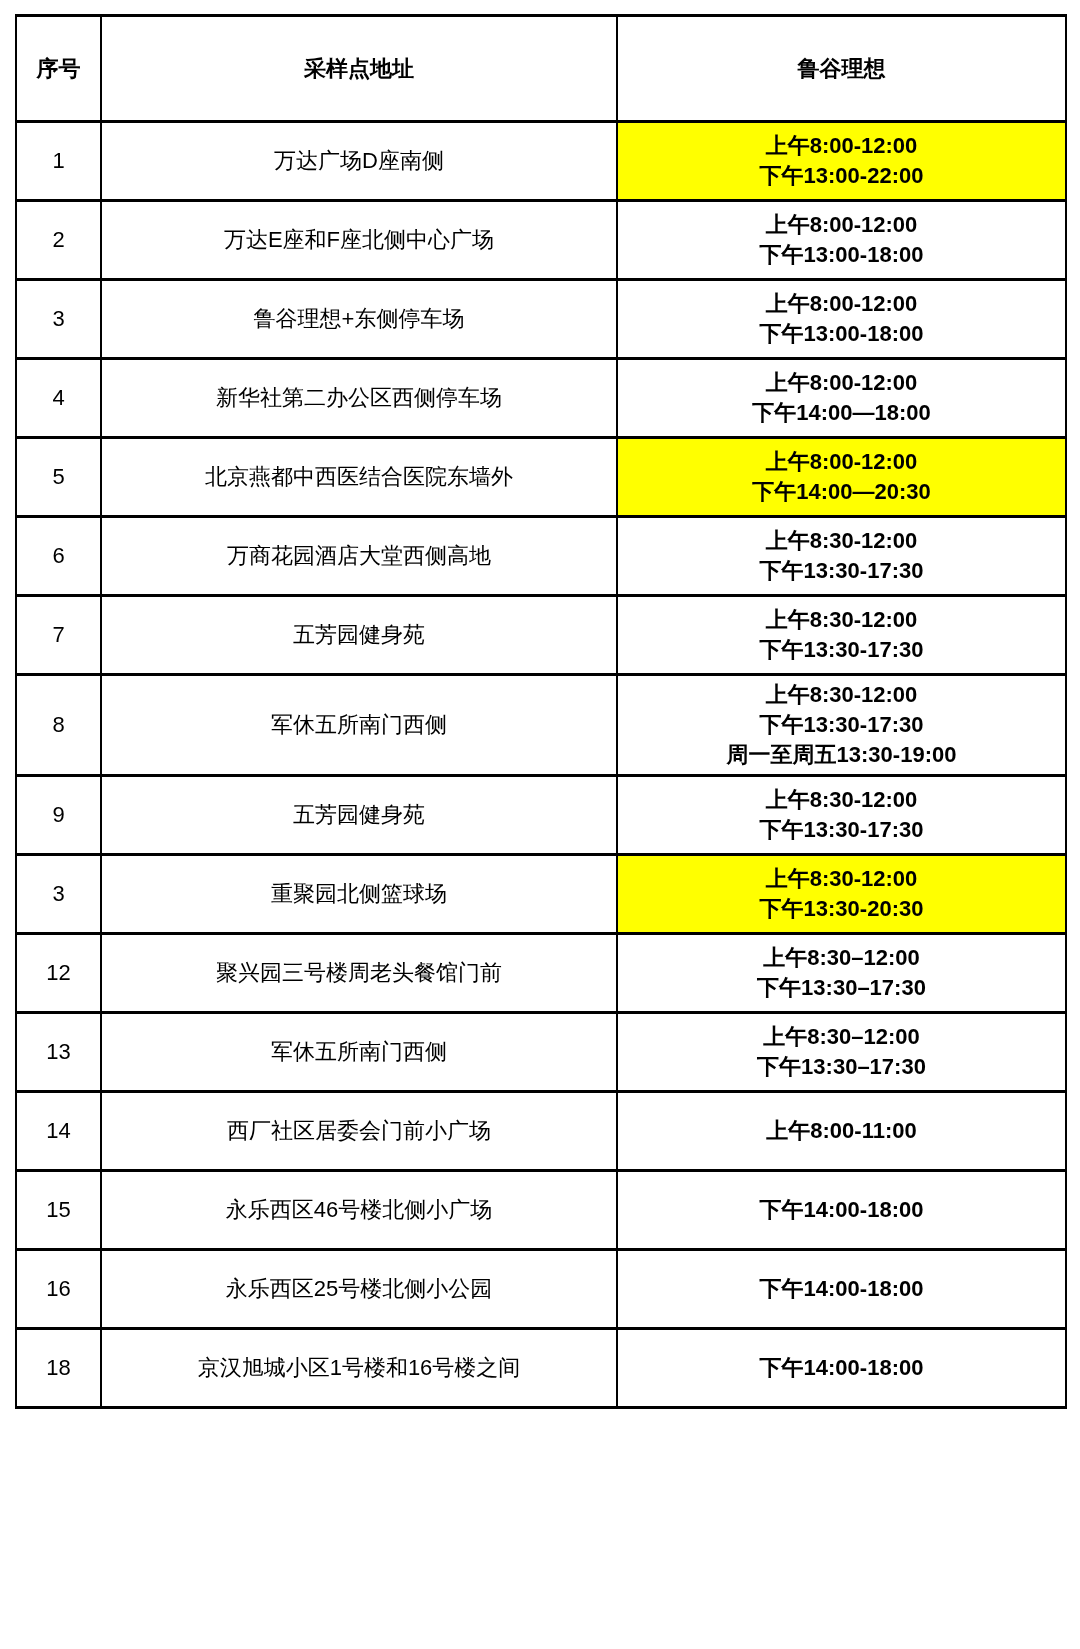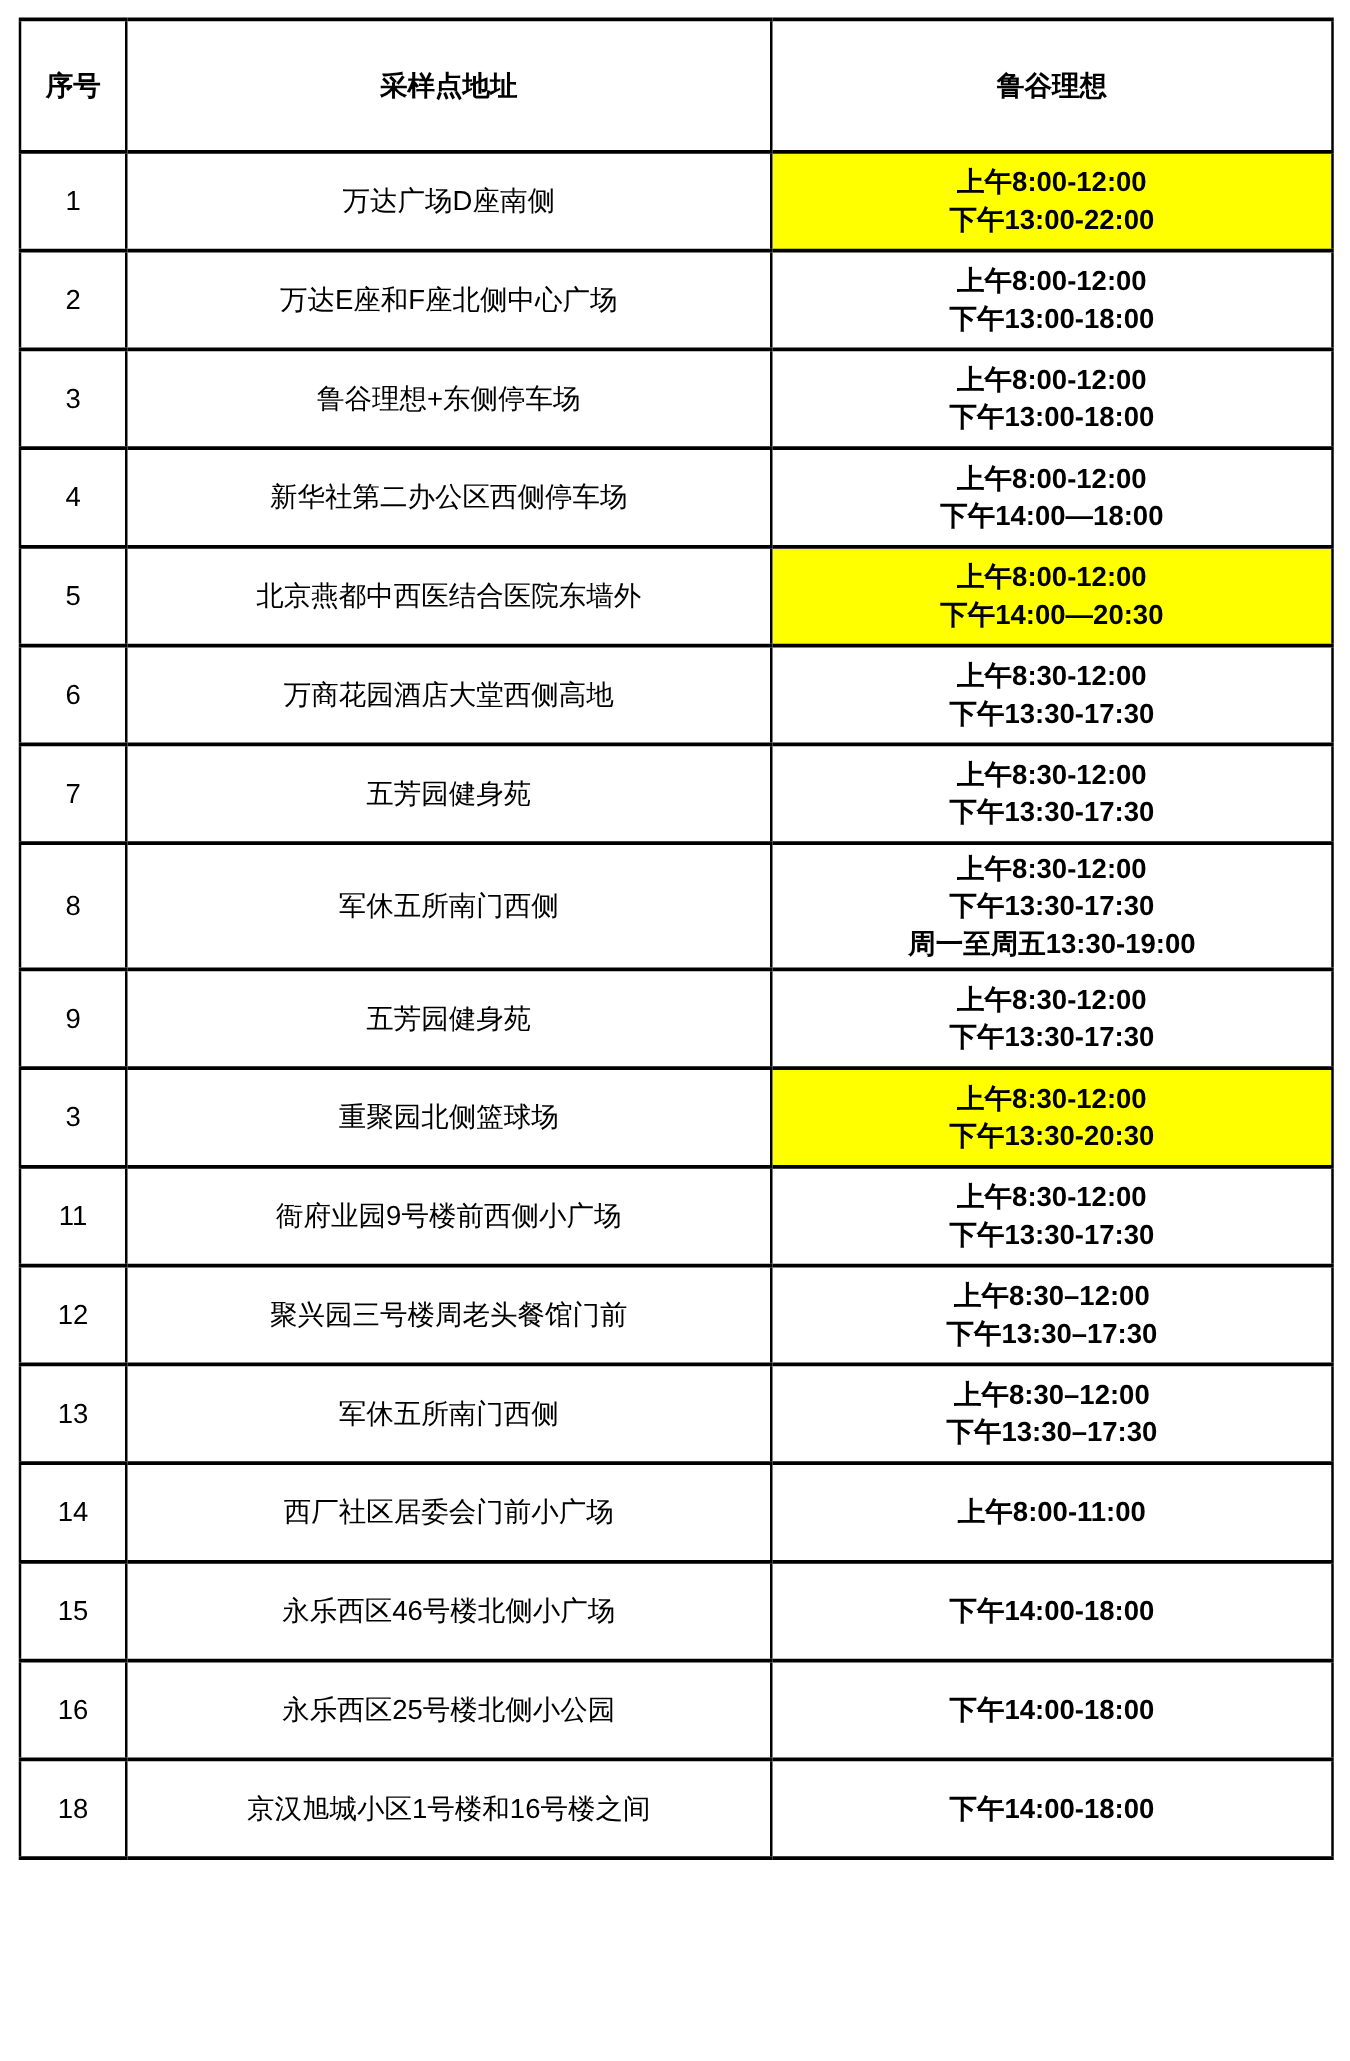--- a/index.html
+++ b/index.html
@@ -123,26 +123,20 @@
           <td class="time-cell">上午8:30-12:00
 下午13:30-17:30</td>
         </tr>
         <tr>
           <td class="num-cell">3</td>
           <td class="addr-cell">重聚园北侧篮球场</td>
           <td class="time-cell" style="background: rgb(255, 255, 0);">上午8:30-12:00
 下午13:30-20:30</td>
         </tr>
         <tr>
-          <td class="num-cell">11</td>
-          <td class="addr-cell">衙府业园9号楼前西侧小广场</td>
-          <td class="time-cell">上午8:30-12:00
-下午13:30-17:30</td>
-        </tr>
-        <tr>
           <td class="num-cell">12</td>
           <td class="addr-cell">聚兴园三号楼周老头餐馆门前</td>
           <td class="time-cell">上午8:30–12:00
 下午13:30–17:30</td>
         </tr>
         <tr>
           <td class="num-cell">13</td>
           <td class="addr-cell">军休五所南门西侧</td>
           <td class="time-cell">上午8:30–12:00
 下午13:30–17:30</td>

